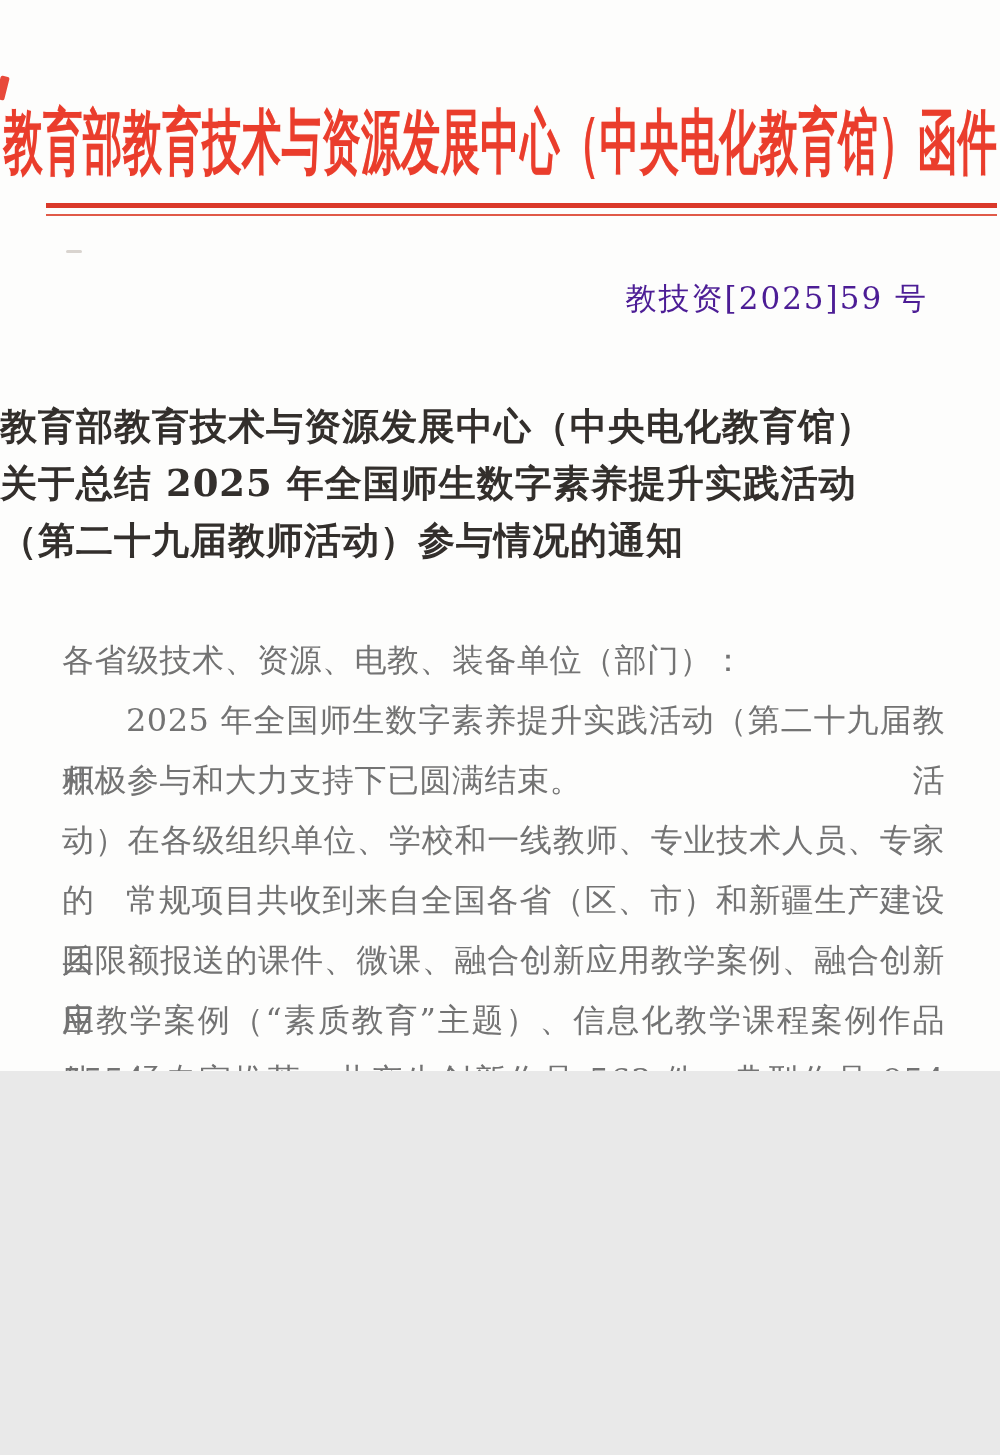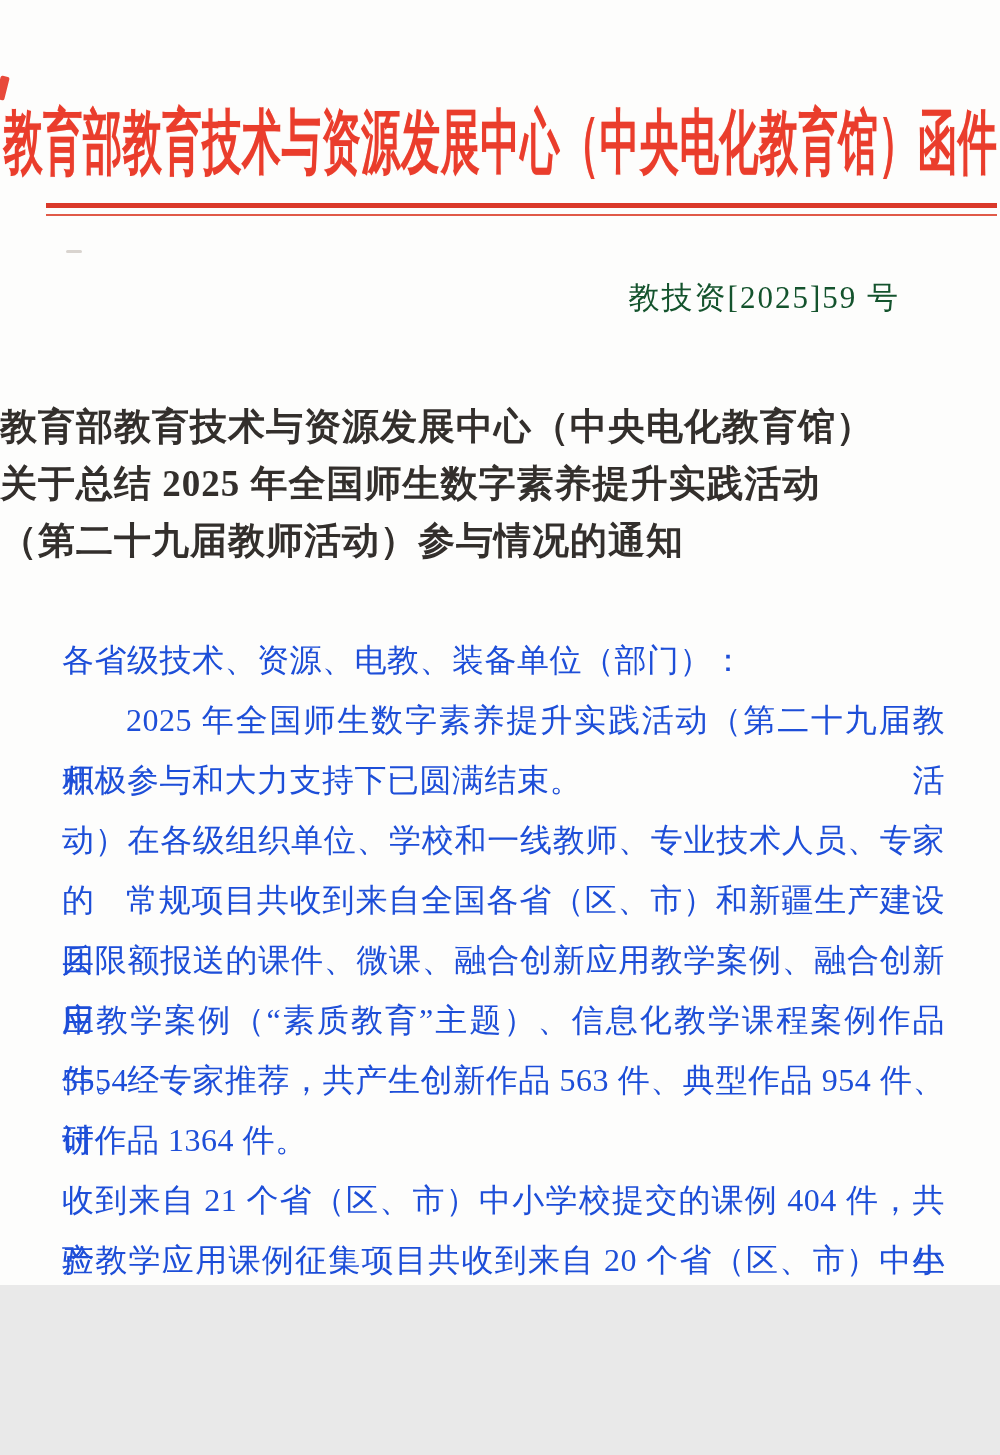--- a/index.html
+++ b/index.html
@@ -4,25 +4,24 @@
 <style>
   html, body {
     margin: 0;
     padding: 0;
     background: #e9e9e9;
     font-family: "DejaVu Serif", "Liberation Serif", serif;
   }
   .page {
     position: relative;
     width: 1000px;
-    height: 1285px;
+    height: 1071px;
     margin: 0 auto;
     background: #fdfdfc;
     overflow: hidden;
-    font-family: Liberation Serif, serif;
   }
 
   
   .corner-tick {
     position: absolute;
     left: -2px;
     top: 76px;
     width: 9px;
     height: 24px;
     background: #e8493a;
@@ -80,25 +79,25 @@
     background: #d9d4cf;
     border-radius: 2px;
   }
 
   .doc-number {
     position: absolute;
     top: 278px;
     left: 0;
     width: 1000px;
     text-align: right;
-    padding-right: 100px;
+    padding-right: 72px;
     box-sizing: border-box;
     font-size: 31px;
     line-height: 40px;
-    color: #14532d;
+    color: #4c1d95;
     letter-spacing: 2px;
   }
 
   .doc-title {
     position: absolute;
     top: 398px;
     left: 0;
     width: 1000px;
     font-size: 37px;
     font-weight: 700;
@@ -106,21 +105,21 @@
     line-height: 57px;
     letter-spacing: 1px;
   }
 
   .body-text {
     position: absolute;
     top: 630px;
     left: 62px;
     width: 883px;
     font-size: 32px;
-    color: #1d4ed8;
+    color: #737373;
     line-height: 60px;
     letter-spacing: 0.5px;
   }
   .body-text .line {
     height: 60px;
     white-space: nowrap;
   }
   .body-text .line.indent {
     text-indent: 64px;
   }

